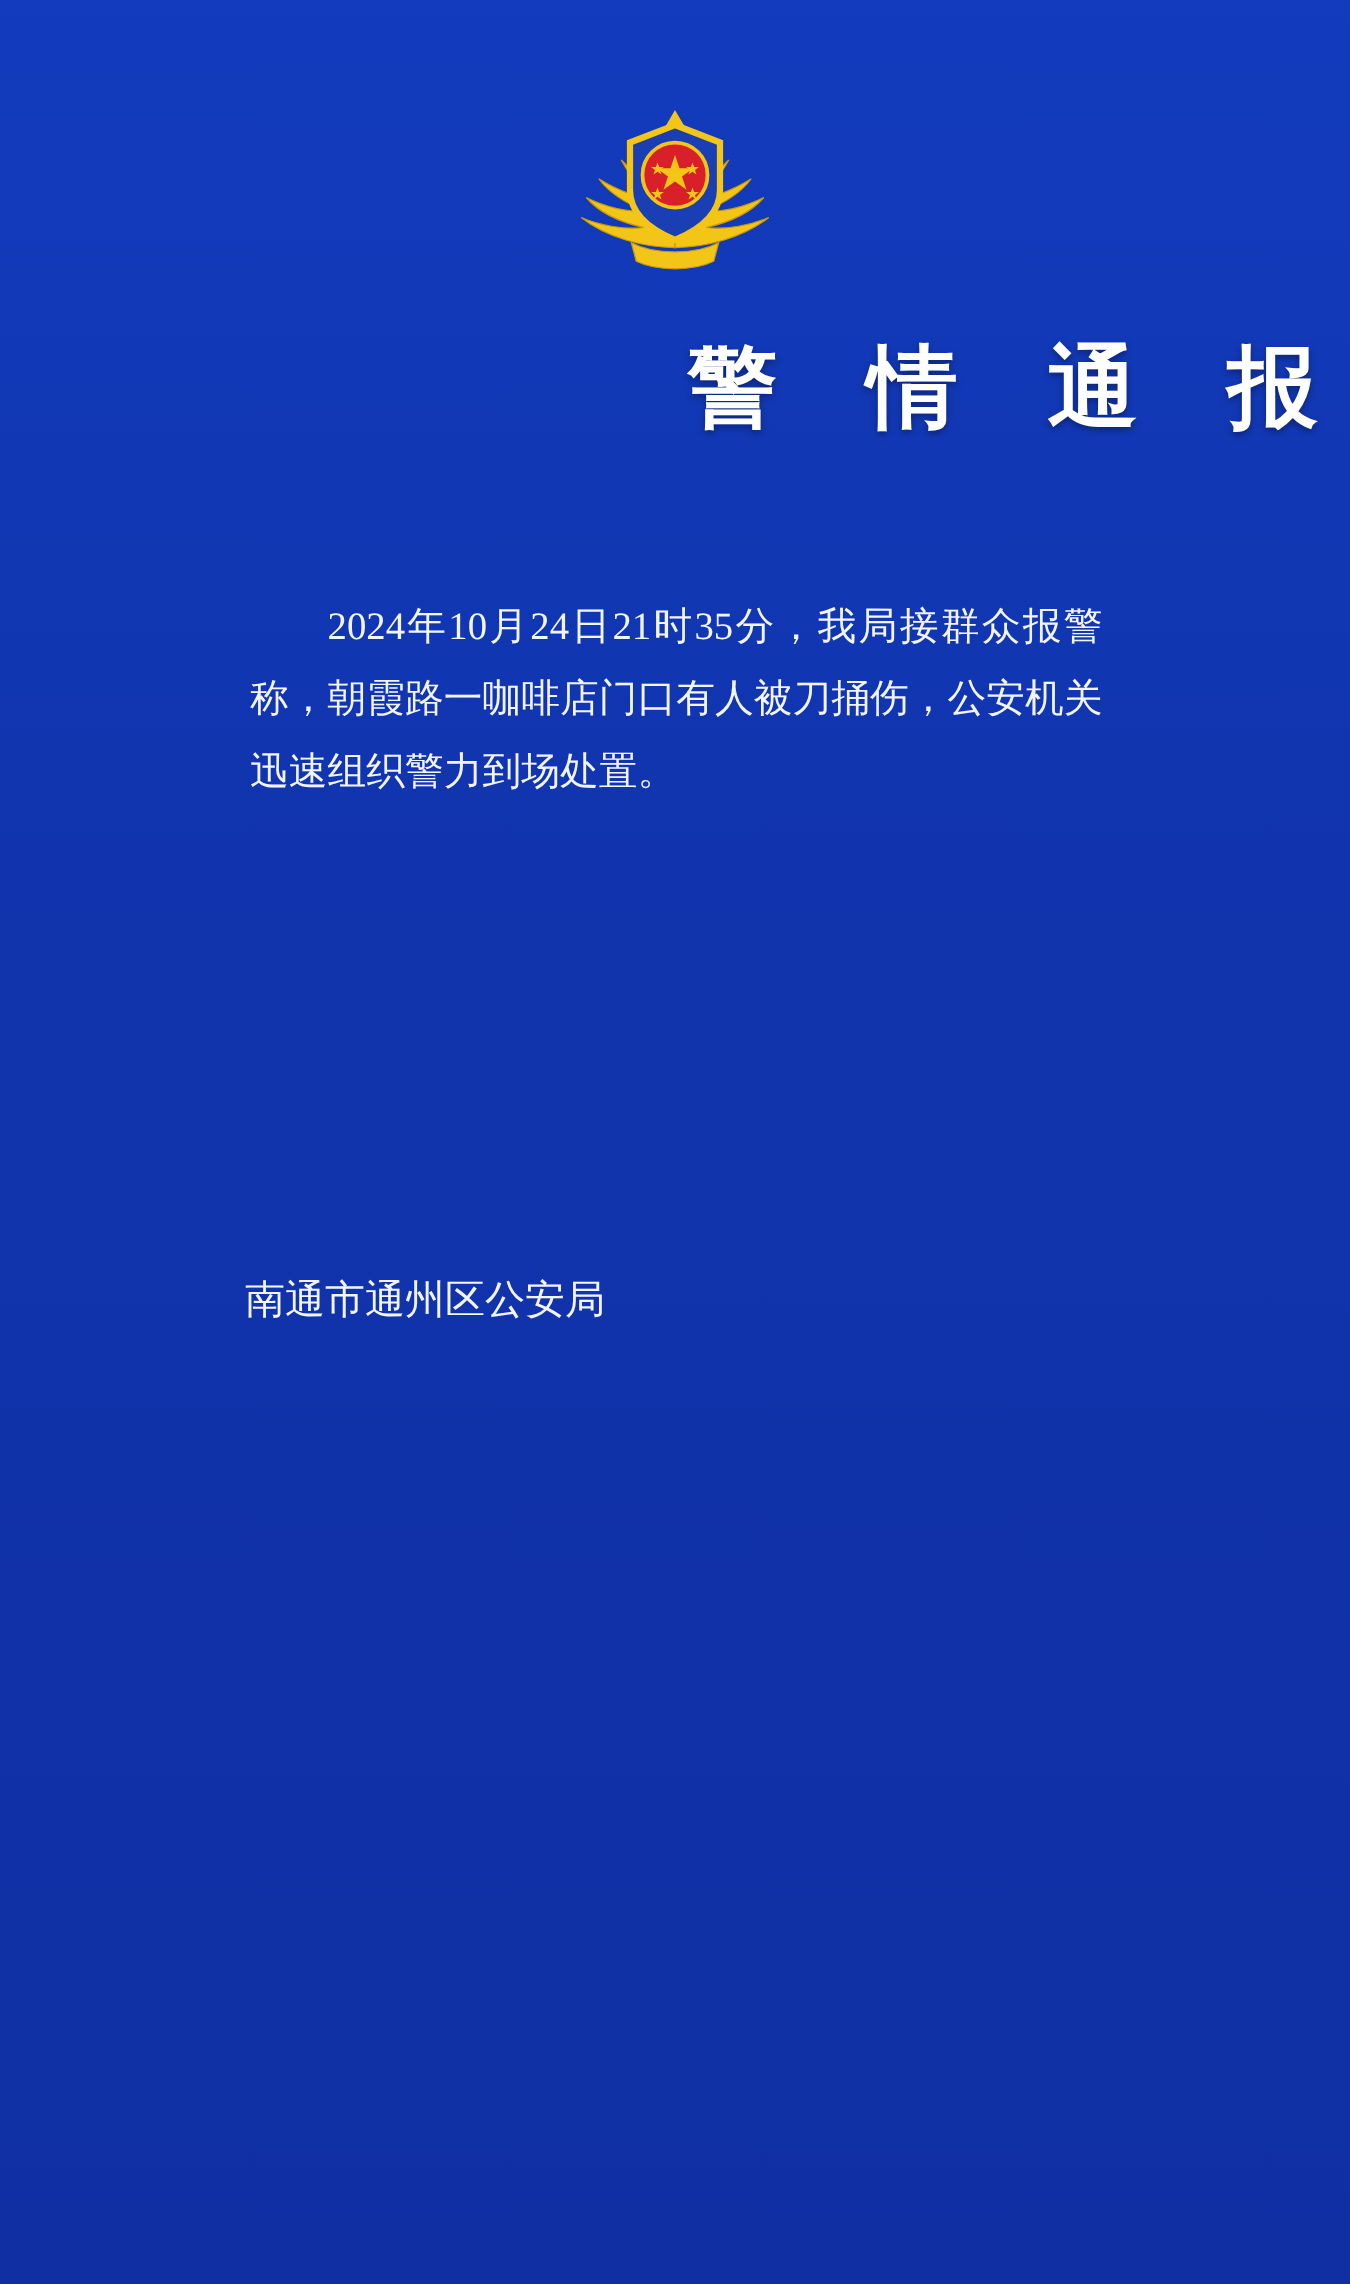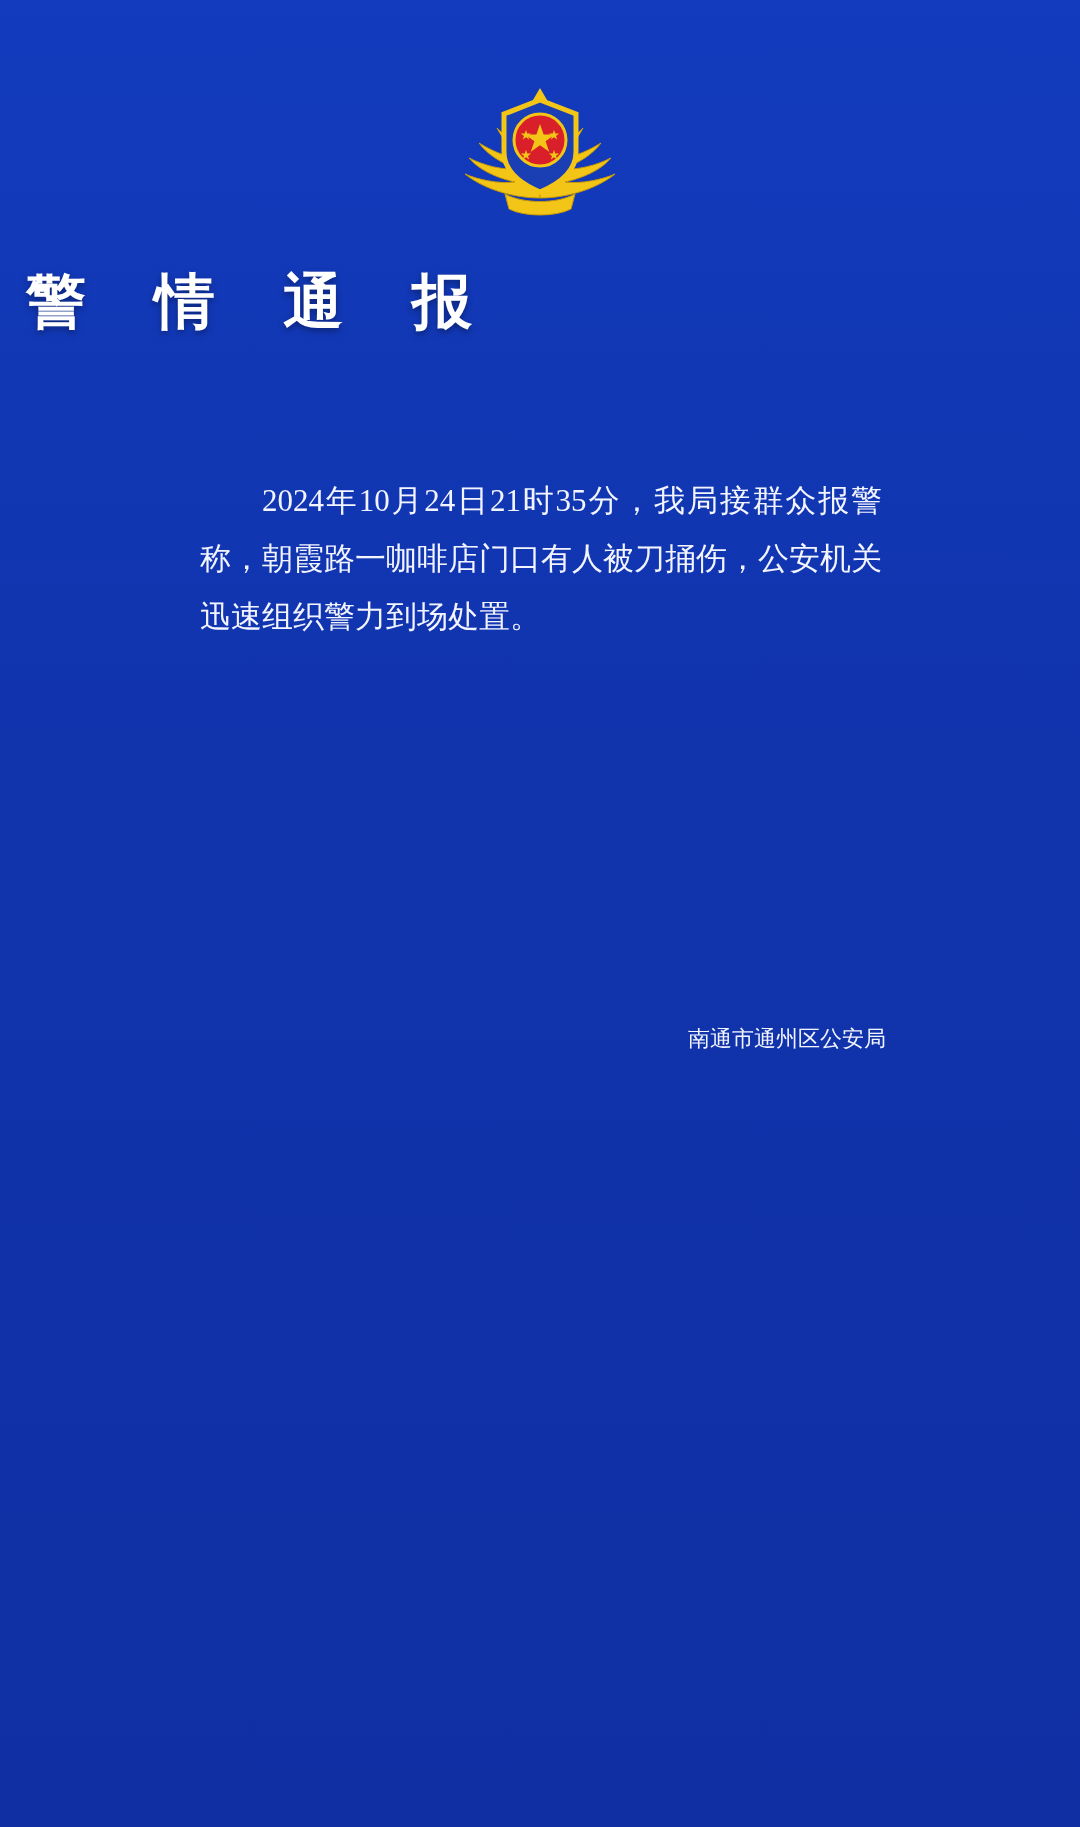--- a/index.html
+++ b/index.html
@@ -31,22 +31,22 @@
   .emblem {
     width: 190px;
     height: 160px;
     display: block;
   }
   .title {
     position: absolute;
     top: 262px;
     left: 0;
     width: 100%;
-    text-align: left;
-    font-size: 60px;
+    text-align: right;
+    font-size: 72px;
     letter-spacing: 26px;
     text-indent: 26px;
     font-weight: 700;
     font-family: "Liberation Sans", "DejaVu Sans", sans-serif;
     color: #ffffff;
     text-shadow: 0 3px 6px rgba(0,0,0,0.35);
   }
   .body-text {
     position: absolute;
     top: 468px;
@@ -60,22 +60,22 @@
   }
   .body-text p {
     margin: 4px;
     text-indent: 2em;
   }
   .signature {
     position: absolute;
     top: 1012px;
     left: 196px;
     width: 690px;
-    text-align: right;
-    font-size: 22px;
+    text-align: left;
+    font-size: 32px;
     line-height: 54px;
     color: #f2f4ff;
     padding-right: 30px;
   }
   .sig-line { display: block; }
 </style>
 </head>
 <body>
 
 <div class="page">

